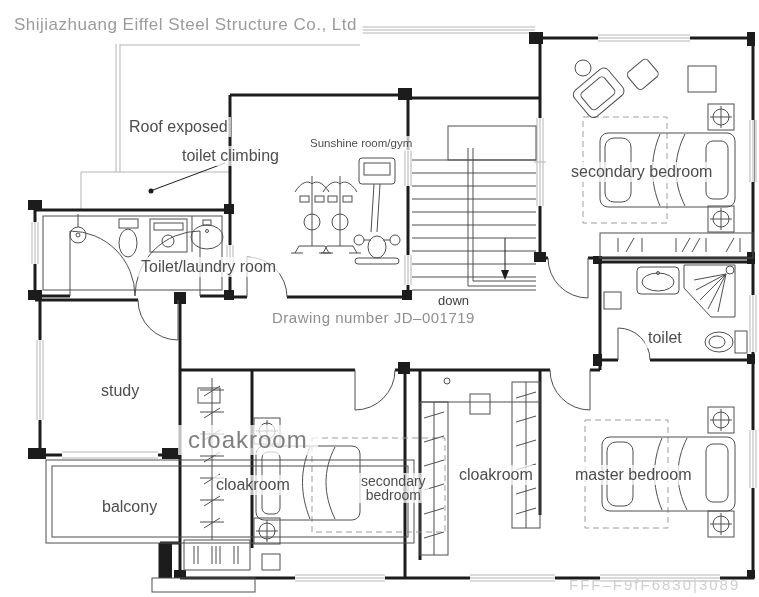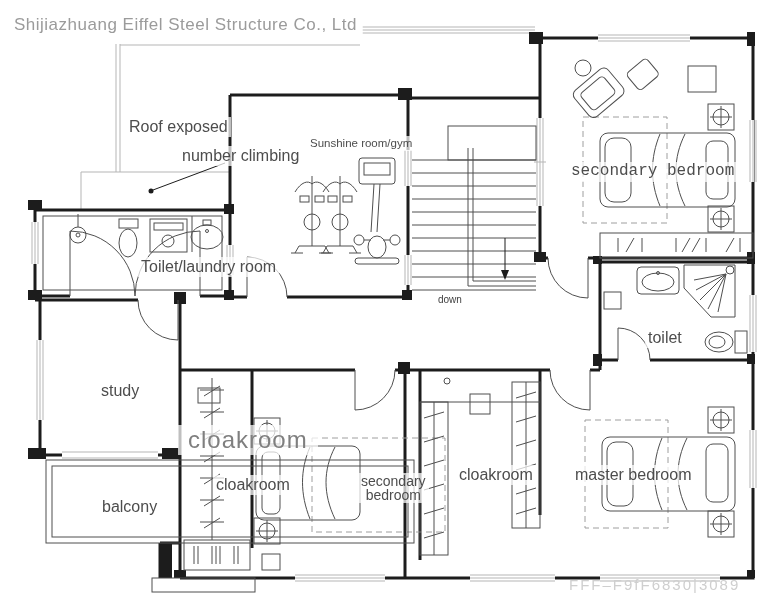--- a/index.html
+++ b/index.html
@@ -7,21 +7,21 @@
     position:relative;width:759px;height:597px;overflow:hidden;
     background:#ffffff;font-family:"Liberation Sans", sans-serif;
   }
   #linework{position:absolute;left:0;top:0;}
   .lbl{
     position:absolute;color:#4d4d4d;font-size:16px;line-height:1.1;
     background:rgba(255,255,255,0.72);padding:1px 3px;white-space:nowrap;
   }
   .lbl-company{font-size:17px;color:#9b9b9b;letter-spacing:0.5px;padding:2px 6px;}
   .lbl-drawing{font-size:15px;color:#8f8f8f;letter-spacing:0.5px;}
-  .lbl-down{font-size:10px;color:#3f3f3f;}
+  .lbl-down{font-size:13px;color:#3f3f3f;}
   .lbl-sunshine{font-size:11.5px;margin-left:23px;}
   .lbl-abundant{font-size:24px;color:#7f7f7f;padding:2px 10px;letter-spacing:1px;}
   .lbl-tiny{font-size:14px;text-align:center;line-height:1.0;}
   .lbl-watermark-corner{font-size:15px;color:#cfcfcf;letter-spacing:2px;background:none;}
 </style>
 </head>
 <body>
 
 <div id="canvas">
 
@@ -280,25 +280,26 @@
   </g>
 
   <g>
     <path d="M225,163 L153,190" stroke="#1c1c1c" stroke-width="1" fill="none"></path>
     <circle cx="151" cy="191" r="2.5" fill="#1c1c1c"></circle>
   </g>
 </svg>
 
   <div class="lbl lbl-company" style="left:8px;top:14px;">Shijiazhuang Eiffel Steel Structure Co., Ltd</div>
   <div class="lbl" style="left:126px;top:117px;">Roof exposed</div>
-  <div class="lbl" style="left:179px;top:146px;">number climbing</div>
+  <div class="lbl" style="left:179px;top:146px;">toilet climbing</div>
   <div class="lbl lbl-sunshine" style="left:284px;top:136px;">Sunshine room/gym</div>
-  <div class="lbl" style="left:563px;top:162px;padding:1px 8px;font-family:Liberation Mono, monospace;">secondary bedroom</div>
+  <div class="lbl" style="left:563px;top:162px;padding:1px 8px;">secondary bedroom</div>
   <div class="lbl" style="left:138px;top:257px;">Toilet/laundry room</div>
   <div class="lbl lbl-down" style="left:435px;top:293px;">down</div>
+  <div class="lbl lbl-drawing" style="left:269px;top:309px;">Drawing number JD–001719</div>
   <div class="lbl" style="left:645px;top:328px;">toilet</div>
   <div class="lbl" style="left:98px;top:381px;">study</div>
   <div class="lbl lbl-abundant" style="left:178px;top:425px;">cloakroom</div>
   <div class="lbl" style="left:213px;top:475px;">cloakroom</div>
   <div class="lbl lbl-tiny" style="left:358px;top:473px;">
     <span>secondary</span><br>
     <span>bedroom</span>
   </div>
   <div class="lbl" style="left:456px;top:465px;">cloakroom</div>
   <div class="lbl" style="left:567px;top:465px;padding:1px 8px;">master bedroom</div>

